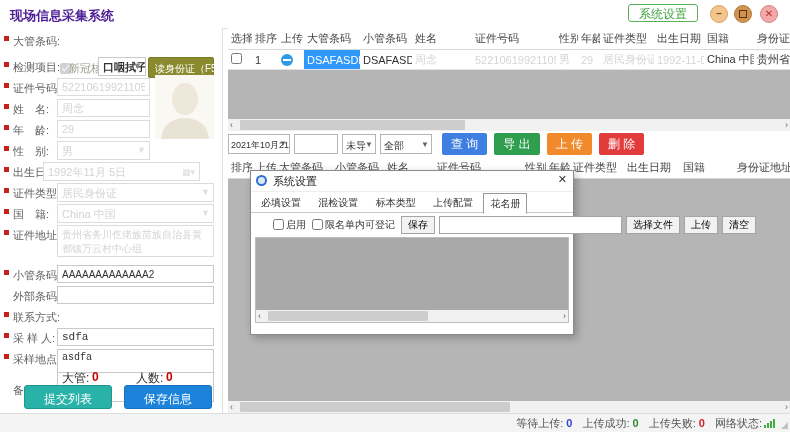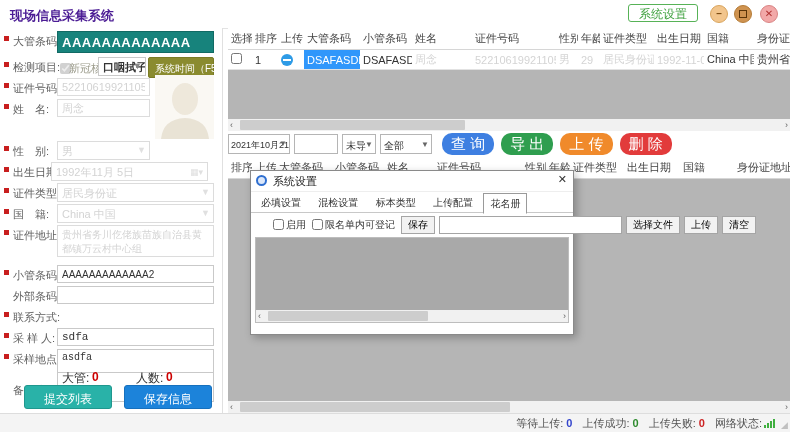--- a/index.html
+++ b/index.html
@@ -55,21 +55,21 @@
   .hscroll .rarr{position:absolute;right:2px;top:0;font-size:9px;color:#606060;line-height:12px;}
   .hscroll .thumb{position:absolute;top:1px;height:10px;background:#cdcdcd;border-radius:1px;}
 
   
   .toolbar{position:absolute;left:0;top:103px;width:562px;height:26px;background:#fff;display:flex;align-items:center;}
   .dctrl{position:relative;box-sizing:border-box;width:62px;height:20px;border:1px solid #b5b5b5;font-size:9px;padding:4px 12px 0 2px;white-space:nowrap;overflow:hidden;}
   .dctrl .arr{position:absolute;right:2px;top:4px;color:#666;font-size:8px;}
   .tinput{box-sizing:border-box;width:44px;height:20px;border:1px solid #b5b5b5;margin-left:4px;}
   .tsel{position:relative;box-sizing:border-box;height:20px;border:1px solid #b5b5b5;font-size:10px;padding:4px 13px 0 3px;margin-left:4px;white-space:nowrap;}
   .tsel .arr{position:absolute;right:2px;top:5px;color:#666;font-size:8px;}
-  .tbtn{height:22px;border:none;border-radius:10px;color:#fff;font-size:15px;padding:0 9px;margin-left:7px;line-height:22px;cursor:pointer;white-space:nowrap;}
+  .tbtn{height:22px;border:none;border-radius:2px;color:#fff;font-size:12px;padding:0 9px;margin-left:7px;line-height:22px;cursor:pointer;white-space:nowrap;}
   .q-btn{background:#3e7fe1;margin-left:10px;}
   .e-btn{background:#2f9e4f;}
   .u-btn{background:#f08a2b;}
   .d-btn{background:#e23b3b;}
 
   
   .dialog{position:absolute;left:250px;top:170px;width:324px;height:165px;background:#fff;border:1px solid #8a8a8a;box-shadow:3px 3px 8px rgba(0,0,0,.25);box-sizing:border-box;}
   .dlg-titlebar{position:relative;height:20px;border-bottom:1px solid #eee;}
   .dlg-icon{position:absolute;left:5px;top:4px;width:11px;height:11px;border-radius:50%;border:2px solid #2f6fd0;box-sizing:border-box;background:#dbe7fa;}
   .dlg-title{position:absolute;left:22px;top:3px;font-size:11px;color:#222;}
@@ -108,68 +108,72 @@
     <span class="winbtn btn-min">–</span>
     <span class="winbtn btn-max"><span class="sq"></span></span>
     <span class="winbtn btn-close">✕</span>
   </div>
 
   <div class="leftpanel">
 
     <div class="frow" style="top:3px">
       <span class="req"></span>
       <span class="flabel">大管条码:</span>
-      <input class="tbox bigtube" value="AAAAAAAAAAAAA" style="">
     </div>
 
     <div class="frow" style="top:29px">
       <span class="req"></span>
       <span class="flabel">检测项目:</span>
       <input type="checkbox" checked="" disabled="" style="position: absolute; left: 56px; top: 3px; width: 11px; height: 11px;">
       <span class="chkrow-label" style="position:absolute;left:69px;top:4px;">新冠核酸</span>
       <div class="sel" style="left:98px;top:0;width:48px;font-weight:bold;">
         <span>口咽拭子</span>
         <span class="arr">▼</span>
       </div>
-      <button class="readid-btn">系统时间（F5）</button>
+      <button class="readid-btn">读身份证（F5）</button>
     </div>
 
     <div class="frow" style="top:50px">
       <span class="req"></span>
       <span class="flabel">证件号码:</span>
       <input class="tbox dis" style="left: 57px; top: 0px; width: 93px; height: 18px;" value="522106199211051531">
     </div>
 
     <div class="frow" style="top:71px">
       <span class="req"></span>
       <span class="flabel">姓　名:</span>
       <input class="tbox dis" style="left: 57px; top: 0px; width: 93px; height: 18px;" value="周念">
     </div>
 
+    <div class="frow" style="top:92px">
+      <span class="req"></span>
+      <span class="flabel">年　龄:</span>
+      <input class="tbox dis" style="left: 57px; top: 0px; width: 93px; height: 18px;" value="29">
+    </div>
 
     <div class="frow" style="top:113px">
       <span class="req"></span>
       <span class="flabel">性　别:</span>
       <div class="sel dis" style="left:57px;top:0;width:93px;">
         <span>男</span>
         <span class="arr">▼</span>
       </div>
     </div>
 
     <div class="photo">
       <svg width="59" height="64" viewBox="0 0 59 64">
         <ellipse cx="30" cy="24" rx="13" ry="16" fill="#ece6d8" opacity="0.9"></ellipse>
         <path d="M6 64 Q8 44 30 43 Q52 44 54 64 Z" fill="#e7e0d2" opacity="0.9"></path>
       </svg>
     </div>
 
     <div class="frow" style="top:134px">
       <span class="req"></span>
       <span class="flabel">出生日期:</span>
-      <div class="sel dis" style="left:51px;top:0;width:157px;">
+      <div class="sel dis" style="left:43px;top:0;width:157px;">
         <span>1992年11月 5日</span>
         <span class="caldrop">▦▾</span>
       </div>
     </div>
 
     <div class="frow" style="top:155px">
       <span class="req"></span>
       <span class="flabel">证件类型:</span>
       <div class="sel dis" style="left:57px;top:0;width:157px;">
         <span>居民身份证</span>

